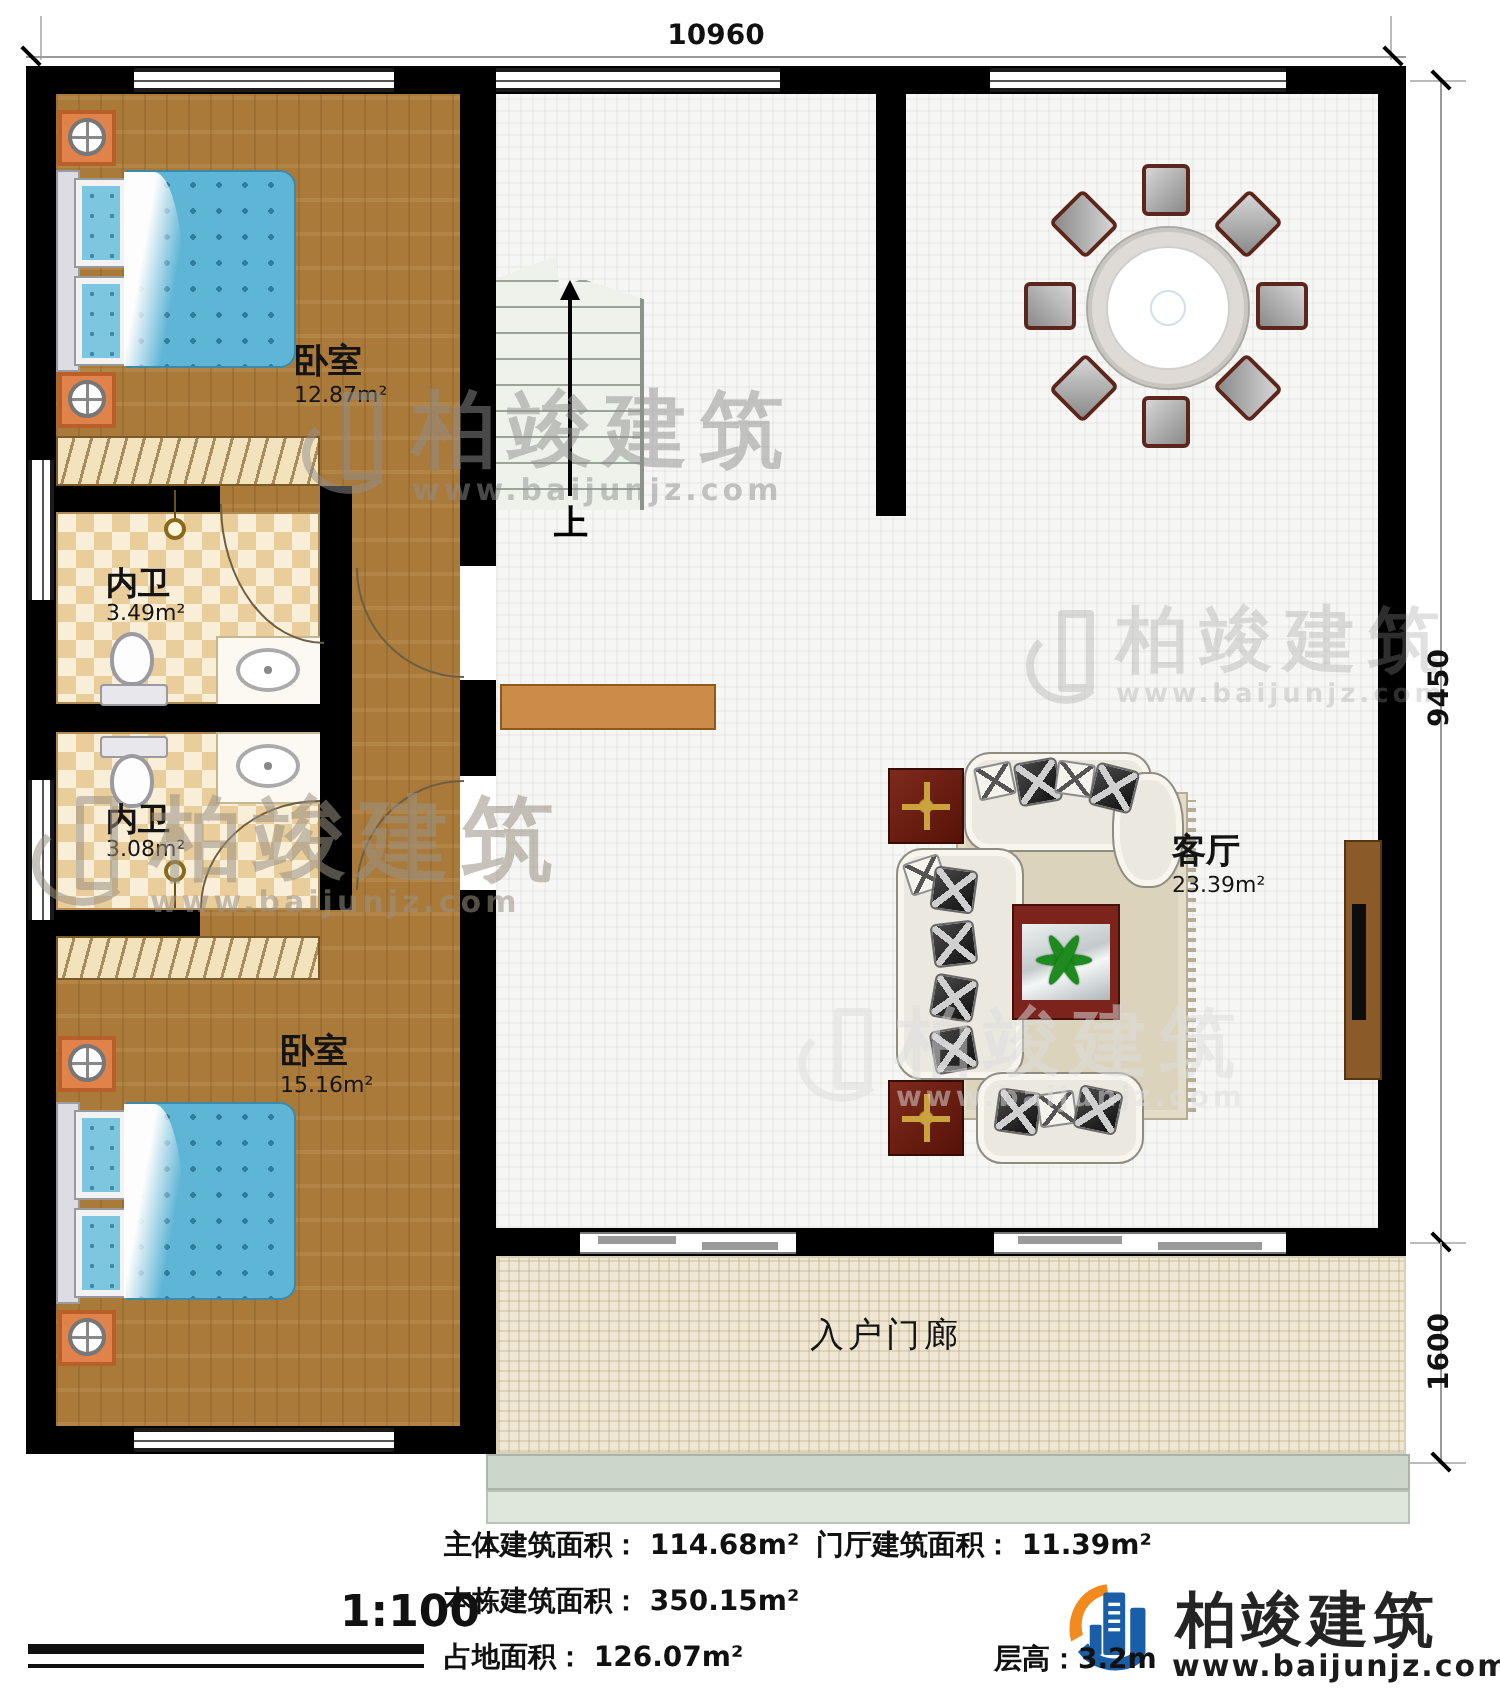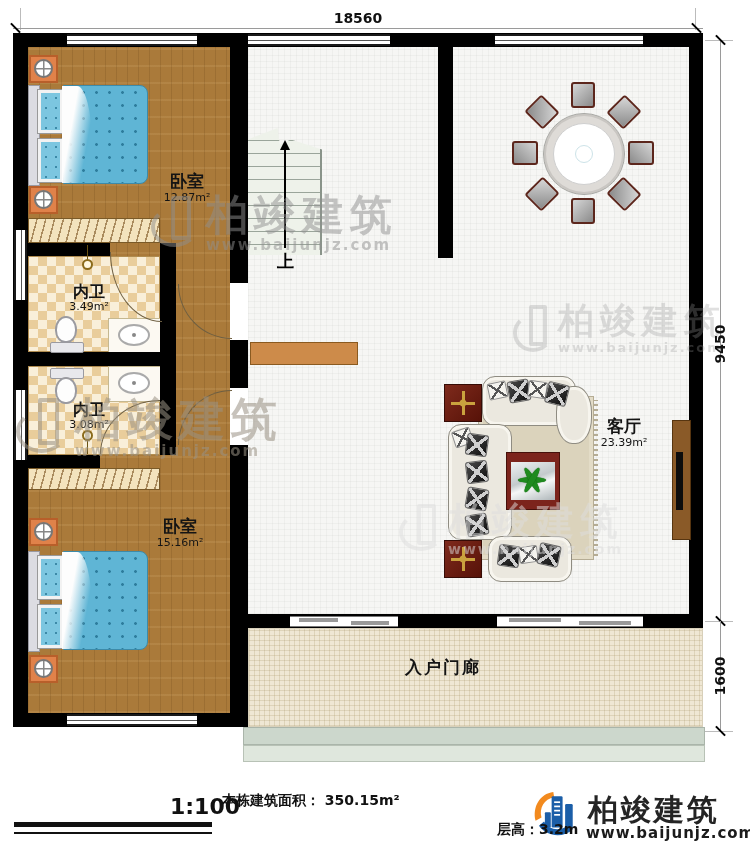--- a/index.html
+++ b/index.html
@@ -66,31 +66,31 @@
   .chair{background:linear-gradient(135deg,#d6d6d6,#8a8a8a);border:2px solid #5c261c;border-radius:3px;box-sizing:border-box;}
   .dtable-o{border-radius:50%;background:#dedbd7;border:1px solid #a8a8a4;box-shadow:inset 0 0 0 2px #c9c6c2;}
   .dtable-i{border-radius:50%;background:#fff;border:1px solid #cfcfcf;}
   .dtable-c{border-radius:50%;border:1px solid #cde3e8;}
   .stairs{background:#eef2ea;border-right:2px solid #8a948a;box-sizing:border-box;
      background-image:repeating-linear-gradient(to bottom,transparent 0 12px,#9aa59a 12px 13px);
      clip-path:polygon(0 9%,40% 0,43% 13%,58% 9%,100% 17%,100% 100%,0 100%);}
   .stair-arrow{background:#000;}
   .tri-up{width:0;height:0;border-left:5px solid transparent;border-right:5px solid transparent;border-bottom:10px solid #000;}
   
-  .room-label{text-align:center;color:#141414;line-height:1.15;}
+  .room-label{color:#141414;line-height:1.15;}
   .rn{font-weight:bold;font-size:17px;}
   .rn.small{font-size:16px;}
   .ra{font-weight:normal;font-size:11px;}
   .dim{font-weight:bold;color:#111;font-size:14px;text-align:center;}
   .rot{transform:rotate(-90deg);}
   .dimline{background:#9a9a9a;}
   .tick{background:#000;transform:rotate(45deg);}
   .ext{background:#bbb;}
   .up-label{font-weight:bold;font-size:17px;color:#000;}
-  .porch-label{font-weight:bold;font-size:17px;color:#141414;letter-spacing:2px;}
+  .porch-label{font-weight:normal;font-size:17px;color:#141414;letter-spacing:2px;}
   
   .wm{display:flex;align-items:flex-start;pointer-events:none;}
   .wm-tx{line-height:1;}
   .wm-name{font-weight:bold;letter-spacing:6px;}
   .wm-url{font-weight:bold;font-size:15px;letter-spacing:2px;margin-top:2px;}
   .wm-ico{position:relative;flex:none;}
   .wm-ico::before{content:"";position:absolute;left:46%;top:4%;width:26%;height:66%;border:4px solid currentColor;border-radius:2px;}
   .wm-ico::after{content:"";position:absolute;left:2%;bottom:2%;width:86%;height:60%;border:4px solid transparent;border-bottom-color:currentColor;border-left-color:currentColor;border-radius:50%;}
   
   .title-main{font-weight:bold;font-size:28px;color:#111;letter-spacing:3px;}
@@ -279,38 +279,41 @@
       <div class="wm-name" style="font-size:38px">柏竣建筑</div>
       <div class="wm-url" style="font-size:14px">www.baijunjz.com</div>
     </div>
   </div>
 
   <div class="ab ext" style="left:20px;top:8px;width:1px;height:22px"></div>
   <div class="ab ext" style="left:695px;top:8px;width:1px;height:22px"></div>
   <div class="ab dimline" style="left:13px;top:28px;width:690px;height:1px"></div>
   <div class="ab tick" style="left:9px;top:27px;width:13px;height:2px"></div>
   <div class="ab tick" style="left:690px;top:27px;width:13px;height:2px"></div>
-  <div class="ab dim" style="left:328px;top:10px;width:60px">18560</div>
+  <div class="ab dim" style="left:328px;top:10px;width:60px">10960</div>
 
   <div class="ab ext" style="left:705px;top:40px;width:28px;height:1px"></div>
   <div class="ab ext" style="left:705px;top:621px;width:28px;height:1px"></div>
   <div class="ab dimline" style="left:720px;top:40px;width:1px;height:581px"></div>
   <div class="ab tick" style="left:714px;top:39px;width:13px;height:2px"></div>
   <div class="ab tick" style="left:714px;top:620px;width:13px;height:2px"></div>
   <div class="ab dim rot" style="left:700px;top:336px;width:40px">9450</div>
 
   <div class="ab ext" style="left:705px;top:731px;width:28px;height:1px"></div>
   <div class="ab dimline" style="left:720px;top:621px;width:1px;height:110px"></div>
   <div class="ab tick" style="left:714px;top:730px;width:13px;height:2px"></div>
   <div class="ab dim rot" style="left:700px;top:668px;width:40px">1600</div>
 
   <div class="ab title-scale" style="left:170px;top:794px">1:100</div>
   <div class="ab rule" style="left:14px;top:822px;width:198px;height:5px"></div>
   <div class="ab rule" style="left:14px;top:832px;width:198px;height:2px"></div>
+  <div class="ab stat" style="left:222px;top:764px">主体建筑面积： 114.68m²</div>
+  <div class="ab stat" style="left:408px;top:764px">门厅建筑面积： 11.39m²</div>
   <div class="ab stat" style="left:222px;top:792px">本栋建筑面积： 350.15m²</div>
+  <div class="ab stat" style="left:222px;top:820px">占地面积： 126.07m²</div>
   <div class="ab stat" style="left:497px;top:821px;z-index:2">层高：3.2m</div>
 
   <div class="ab" style="left:528px;top:786px;width:54px;height:56px;z-index:1">
     <svg width="54" height="56" viewBox="0 0 64 64">
       <path d="M30 6 C14 8 5 24 9 40 L16 36 C13 25 19 14 31 12 Z" fill="#f28a1e"></path>
       <path d="M13 46 C22 59 42 61 53 50 L49 44 C40 53 25 52 19 41 Z" fill="#1b5ea8"></path>
       <rect x="28" y="11" width="13" height="37" rx="1.5" fill="#1b5ea8"></rect>
       <rect x="44" y="20" width="9" height="28" rx="1.5" fill="#1b5ea8"></rect>
       <rect x="20" y="30" width="7" height="18" rx="1" fill="#1b5ea8"></rect>
       <rect x="31" y="17" width="7" height="2" fill="#fff"></rect>

